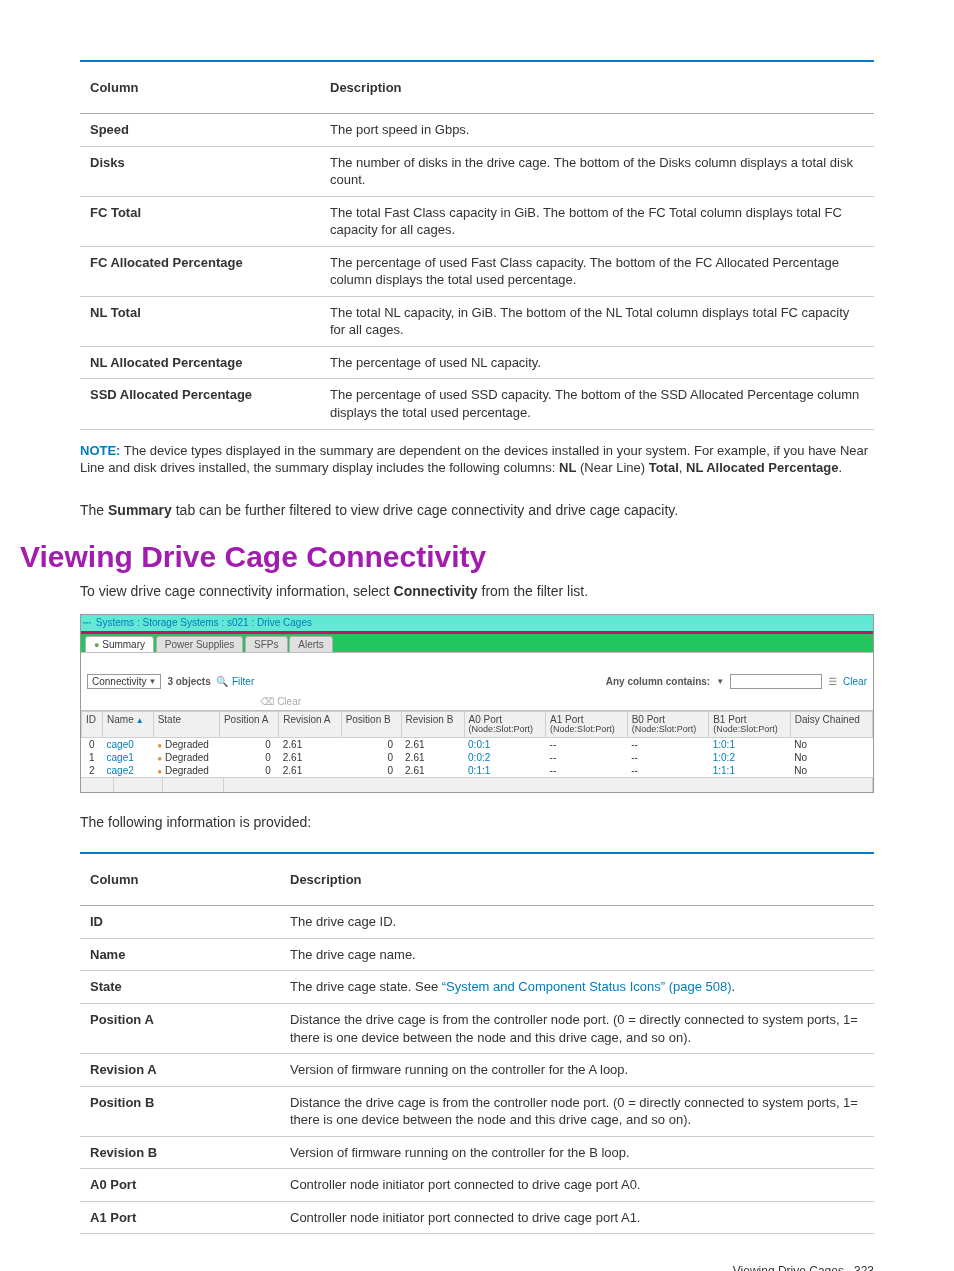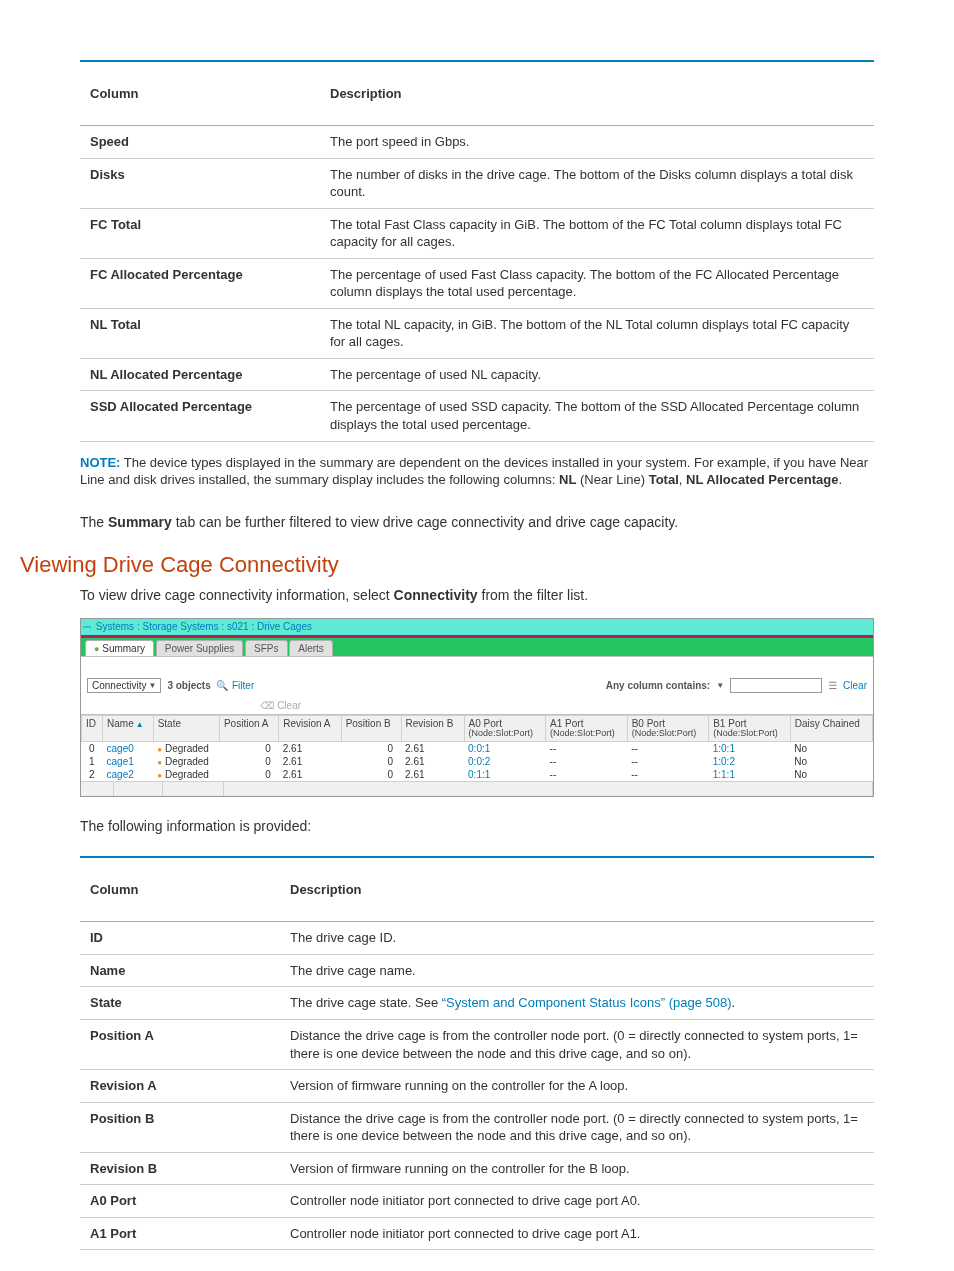--- a/index.html
+++ b/index.html
@@ -12,21 +12,21 @@
     box-sizing: border-box;
   }
   table.desc-table {
     width: 100%;
     border-collapse: collapse;
     margin-bottom: 12px;
   }
   table.desc-table th {
     text-align: left;
     font-weight: bold;
-    padding: 24px 10px;
+    padding: 18px 10px;
     border-top: 2px solid #007dba;
     border-bottom: 1px solid #aaa;
     font-size: 13px;
   }
   table.desc-table td {
     padding: 7px 10px;
     border-bottom: 1px solid #ccc;
     vertical-align: top;
     font-size: 13px;
     line-height: 1.35;
@@ -46,23 +46,23 @@
   .note-label {
     color: #007dba;
     font-weight: bold;
   }
   .body-text {
     font-size: 14px;
     line-height: 1.4;
     margin: 12px 0 20px 0;
   }
   h2.section {
-    color: #c2410c;
-    font-weight: normal;
-    font-size: 22px;
+    color: #a21caf;
+    font-weight: bold;
+    font-size: 30px;
     margin: 20px 0 8px -60px;
   }
   .link {
     color: #007dba;
   }
   
   .ui-panel {
     border: 1px solid #999;
     font-size: 10px;
     margin: 8px 0 20px 0;

